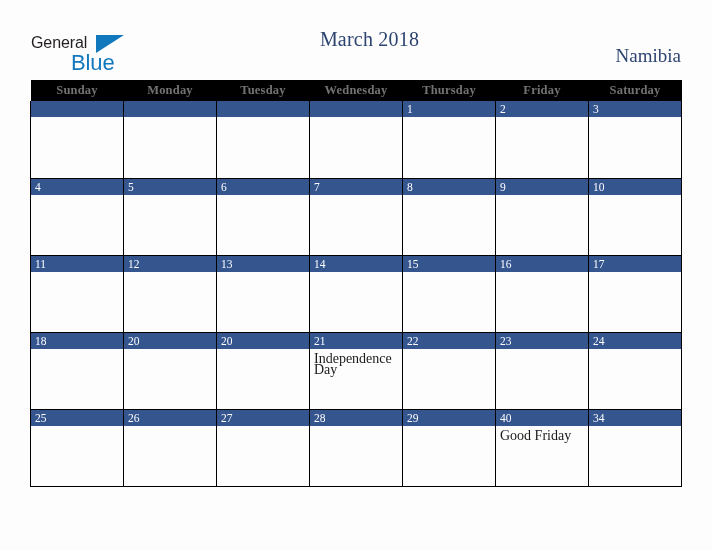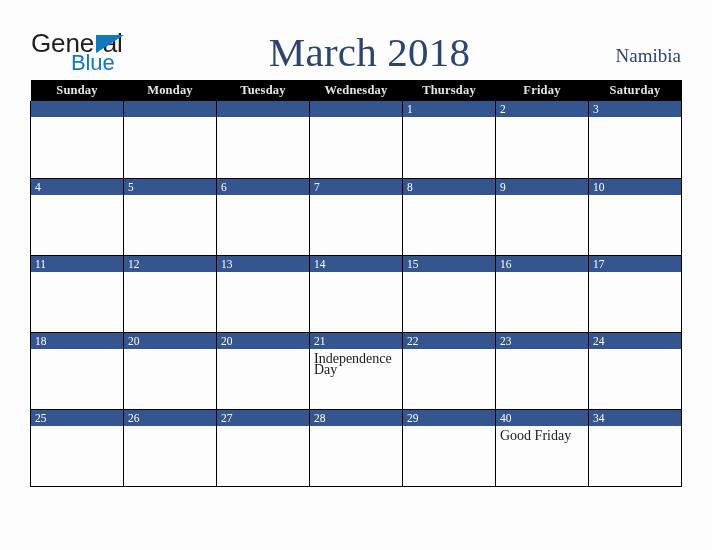--- a/index.html
+++ b/index.html
@@ -35,21 +35,21 @@
     left: 31px;
     top: 33px;
     width: 120px;
     height: 42px;
   }
   .logo-general {
     position: absolute;
     left: 0;
     top: 0;
     font-family: "Liberation Sans", sans-serif;
-    font-size: 26px;
+    font-size: 16px;
     color: #231f20;
     letter-spacing: -0.1px;
     line-height: 20px;
   }
   .logo-triangle {
     position: absolute;
     left: 65px;
     top: 2px;
     width: 0;
     height: 0;
@@ -67,21 +67,21 @@
     line-height: 20px;
   }
 
   .month-title {
     position: absolute;
     left: 0;
     top: 28px;
     width: 712px;
     text-align: center;
     font-family: "Liberation Serif", serif;
-    font-size: 41px;
+    font-size: 20px;
     color: #2d4470;
     font-weight: normal;
     letter-spacing: 0.2px;
     padding-left: 27px;
   }
 
   .country-label {
     position: absolute;
     right: 31px;
     top: 45px;
@@ -95,21 +95,21 @@
     position: absolute;
     left: 30px;
     top: 80px;
     width: 652px;
     border-collapse: collapse;
     table-layout: fixed;
   }
 
   .calendar thead th {
     background: #000000;
-    color: #e5e5e5;
+    color: #737373;
     font-family: "Liberation Serif", serif;
     font-size: 12.5px;
     font-weight: bold;
     height: 21px;
     padding: 0;
     text-align: center;
     border: none;
     letter-spacing: 0.2px;
   }
 

